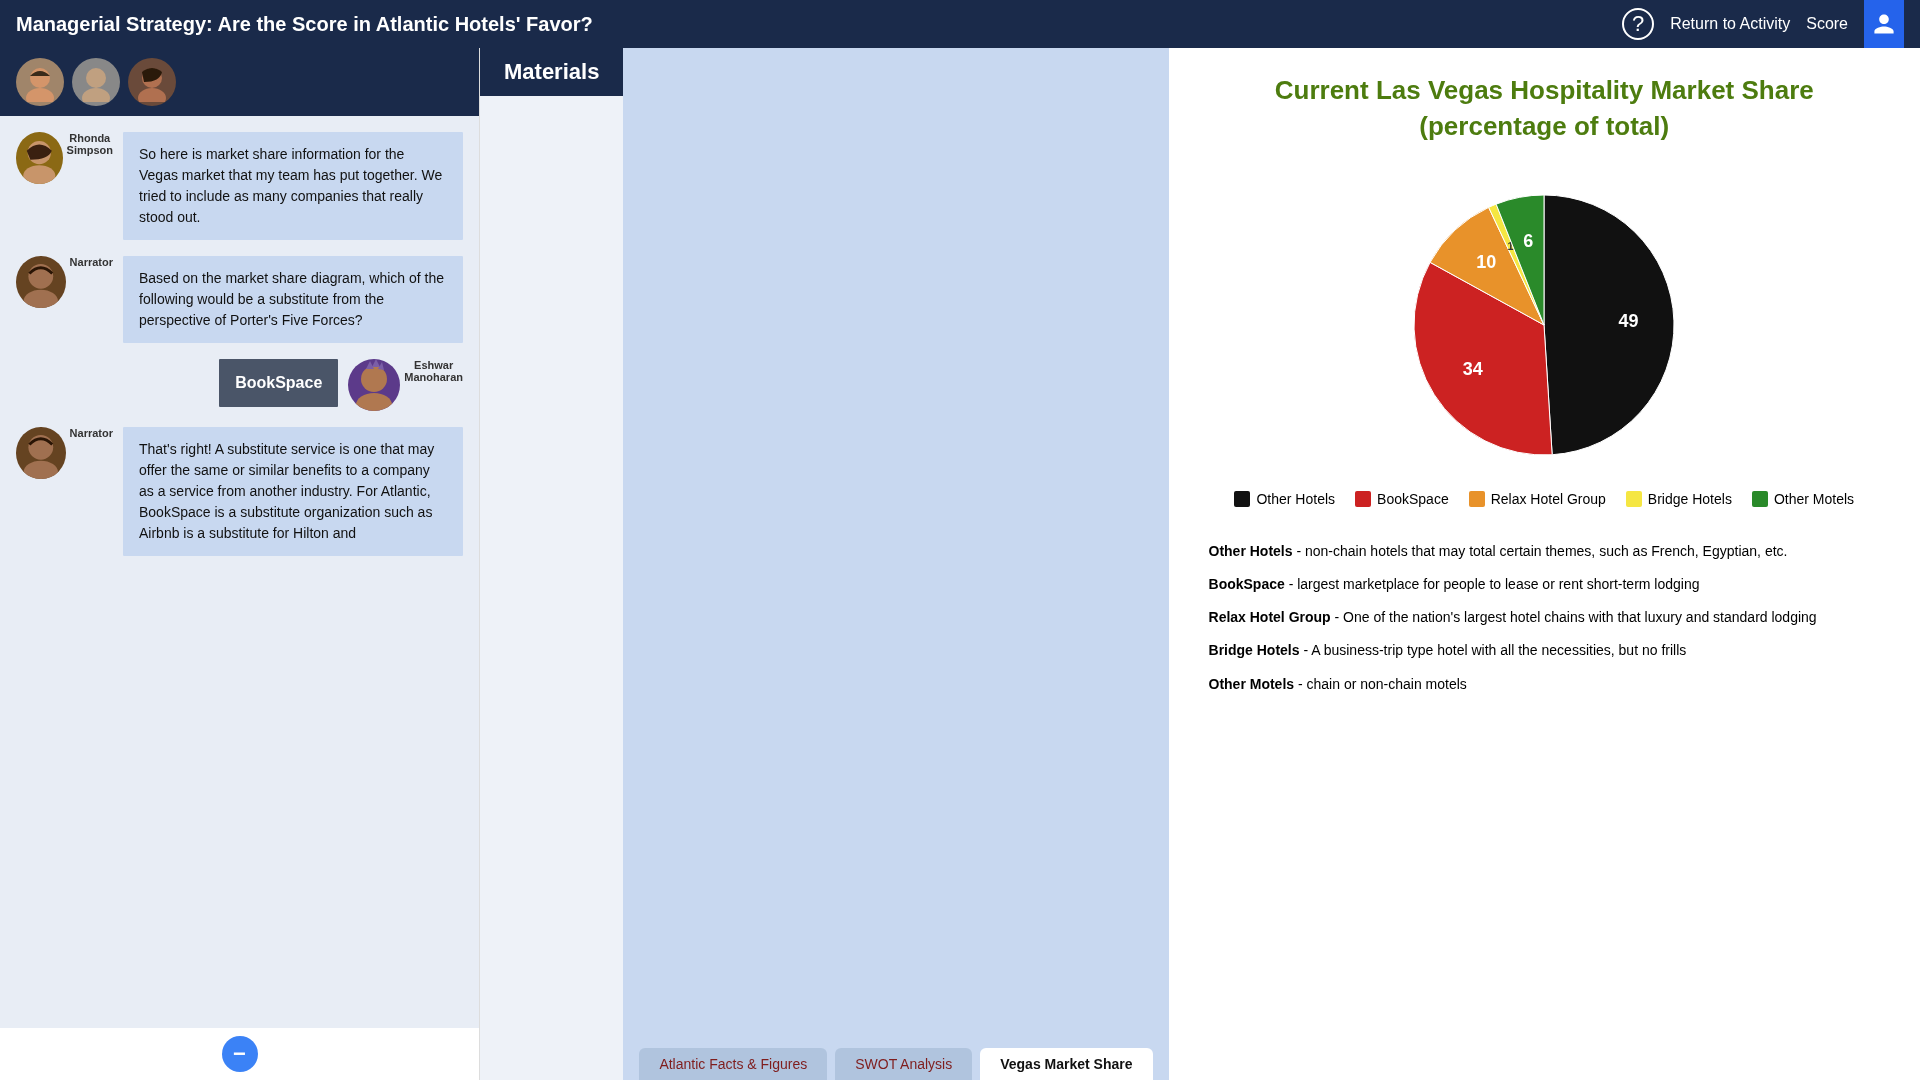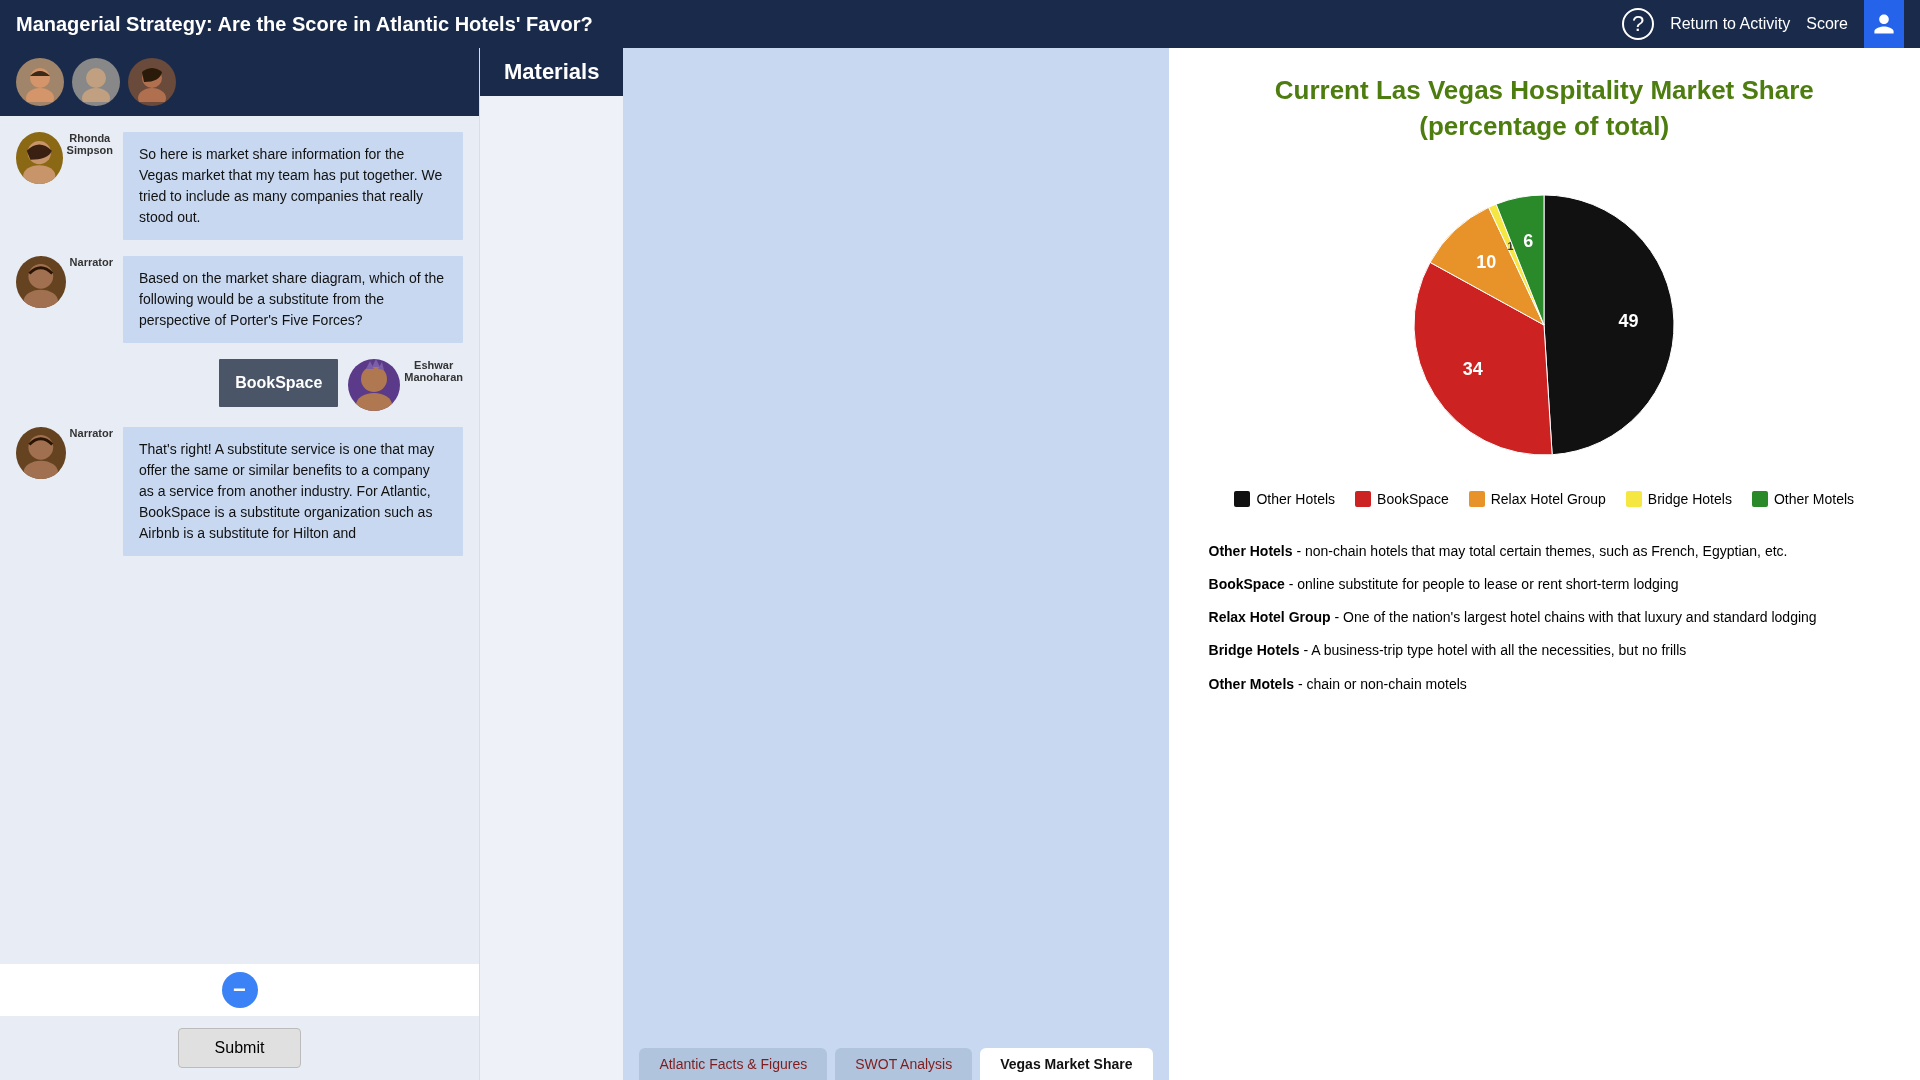--- a/index.html
+++ b/index.html
@@ -396,23 +396,20 @@
         </div>
       </div>
 
     </div>
 
     <div id="scroll-indicator">
       <div class="minus-btn">−</div>
     </div>
 
 
-    <div id="submit-area">
-      <button id="submit-btn">Submit</button>
-    </div>
 
   </div>
 
   <div id="right-panel">
 
     <div id="materials-header">Materials</div>
 
     <div id="tabs-row">
       <div class="tab">Atlantic Facts &amp; Figures</div>
       <div class="tab">SWOT Analysis</div>
@@ -464,21 +461,21 @@
         </div>
       </div>
 
       <div id="descriptions">
         <div class="desc-item">
           <span class="desc-label">Other Hotels</span>
           <span> - non-chain hotels that may total certain themes, such as French, Egyptian, etc.</span>
         </div>
         <div class="desc-item">
           <span class="desc-label">BookSpace</span>
-          <span> - online substitute for people to lease or rent short-term lodging</span>
+          <span> - largest marketplace for people to lease or rent short-term lodging</span>
         </div>
         <div class="desc-item">
           <span class="desc-label">Relax Hotel Group</span>
           <span> - One of the nation's largest hotel chains with that luxury and standard lodging</span>
         </div>
         <div class="desc-item">
           <span class="desc-label">Bridge Hotels</span>
           <span> - A business-trip type hotel with all the necessities, but no frills</span>
         </div>
         <div class="desc-item">

